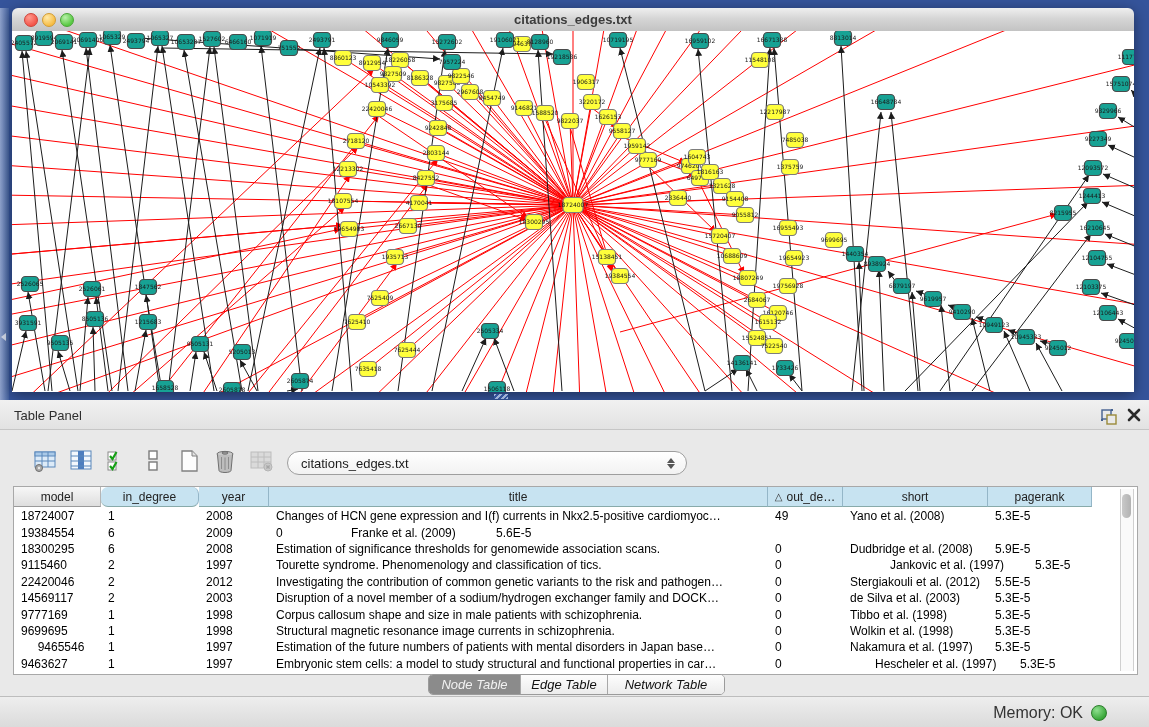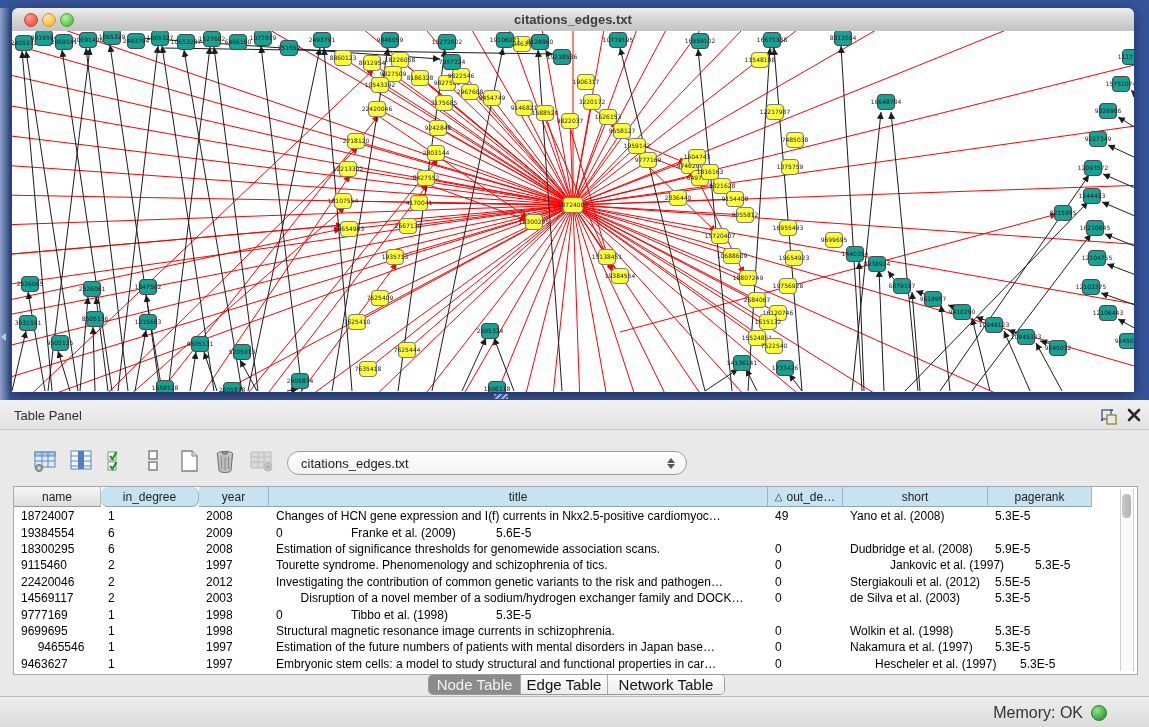--- a/index.html
+++ b/index.html
@@ -62,22 +62,22 @@
   .td{font-size:12px;color:#000;white-space:nowrap;overflow:hidden;text-overflow:ellipsis;
     box-sizing:border-box;padding-left:7px;}
   .vscroll{position:absolute;right:3px;top:2px;width:12px;height:182px;
     background:#fafafa;border-left:1px solid #d0d0d0;border-right:1px solid #d0d0d0;}
   .vthumb{position:absolute;left:1px;top:5px;width:9px;height:24px;border-radius:5px;
     background:linear-gradient(to right,#c9c9c9,#b2b2b2);}
   
   .tabs{left:428px;top:674px;height:19px;display:flex;border:1px solid #9b9b9b;
     border-radius:5px;overflow:hidden;background:#f6f6f6;}
   .tab{height:19px;display:flex;align-items:center;justify-content:center;
-    font-size:15px;color:#111;background:linear-gradient(#fdfdfd,#ececec);
-    border-right:1px solid #a8a8a8;box-sizing:border-box;}
+    font-size:13px;color:#111;background:linear-gradient(#fdfdfd,#ececec);
+    border-right:1px solid #a8a8a8;box-sizing:border-box;font-style:italic;}
   .tab:last-child{border-right:none;}
   .tab.active{background:#8b8b8b;color:#f2f2f2;}
   
   .statusbar{left:0;top:696px;width:1149px;height:31px;
     background:linear-gradient(#eeeeee,#dadada);border-top:1px solid #bdbdbd;
     display:flex;align-items:center;justify-content:flex-end;}
   .mem-label{font-size:16px;color:#333;margin-right:8px;}
   .mem-led{width:14px;height:14px;border-radius:50%;margin-right:42px;
     background:radial-gradient(circle at 35% 30%,#8fe08f,#35a435 75%);
     border:1px solid #2c7d2c;}
@@ -874,21 +874,21 @@
   <span class="combo-text">citations_edges.txt</span>
   <span class="combo-arrows">
       <span class="up"></span>
       <span class="dn"></span>
     </span>
 </div>
 
 <div class="abs grid-wrap">
   <div class="thead" id="thead">
       <div class="th gray" style="width: 87px;">
-        <span>name</span>
+        <span>model</span>
       </div>
       <div class="th" style="width: 98px; border-radius: 7px;">
         <span>in_degree</span>
       </div>
       <div class="th" style="width: 70px;">
         <span>year</span>
       </div>
       <div class="th" style="width: 499px;">
         <span>title</span>
       </div>
@@ -927,47 +927,48 @@
         <div class="td" style="width: 70px;">2008</div>
         <div class="td" style="width: 499px;">Estimation of significance thresholds for genomewide association scans.</div>
         <div class="td" style="width: 75px;">0</div>
         <div class="td" style="width: 145px;">Dudbridge et al. (2008)</div>
         <div class="td" style="width: 104px;">5.9E-5</div>
       </div>
       <div class="trow">
         <div class="td" style="width: 87px;">9115460</div>
         <div class="td" style="width: 98px;">2</div>
         <div class="td" style="width: 70px;">1997</div>
-        <div class="td" style="width: 499px;">Tourette syndrome. Phenomenology and schizophrenia of tics.</div>
+        <div class="td" style="width: 499px;">Tourette syndrome. Phenomenology and classification of tics.</div>
         <div class="td" style="width: 75px;">0</div>
         <div class="td" style="width: 145px; margin-left: 40px;">Jankovic et al. (1997)</div>
         <div class="td" style="width: 104px;">5.3E-5</div>
       </div>
       <div class="trow">
         <div class="td" style="width: 87px;">22420046</div>
         <div class="td" style="width: 98px;">2</div>
         <div class="td" style="width: 70px;">2012</div>
         <div class="td" style="width: 499px;">Investigating the contribution of common genetic variants to the risk and pathogen…</div>
         <div class="td" style="width: 75px;">0</div>
         <div class="td" style="width: 145px;">Stergiakouli et al. (2012)</div>
         <div class="td" style="width: 104px;">5.5E-5</div>
       </div>
       <div class="trow">
         <div class="td" style="width: 87px;">14569117</div>
         <div class="td" style="width: 98px;">2</div>
         <div class="td" style="width: 70px;">2003</div>
-        <div class="td" style="width: 499px; text-align: center;">Disruption of a novel member of a sodium/hydrogen exchanger family and DOCK…</div>
+        <div class="td" style="width: 499px;">Disruption of a novel member of a sodium/hydrogen exchanger family and DOCK…</div>
         <div class="td" style="width: 75px;">0</div>
         <div class="td" style="width: 145px;">de Silva et al. (2003)</div>
         <div class="td" style="width: 104px;">5.3E-5</div>
       </div>
       <div class="trow">
         <div class="td" style="width: 87px;">9777169</div>
         <div class="td" style="width: 98px;">1</div>
         <div class="td" style="width: 70px;">1998</div>
+        <div class="td" style="width: 499px;">Corpus callosum shape and size in male patients with schizophrenia.</div>
         <div class="td" style="width: 75px;">0</div>
         <div class="td" style="width: 145px;">Tibbo et al. (1998)</div>
         <div class="td" style="width: 104px;">5.3E-5</div>
       </div>
       <div class="trow">
         <div class="td" style="width: 87px;">9699695</div>
         <div class="td" style="width: 98px;">1</div>
         <div class="td" style="width: 70px;">1998</div>
         <div class="td" style="width: 499px;">Structural magnetic resonance image currents in schizophrenia.</div>
         <div class="td" style="width: 75px;">0</div>

